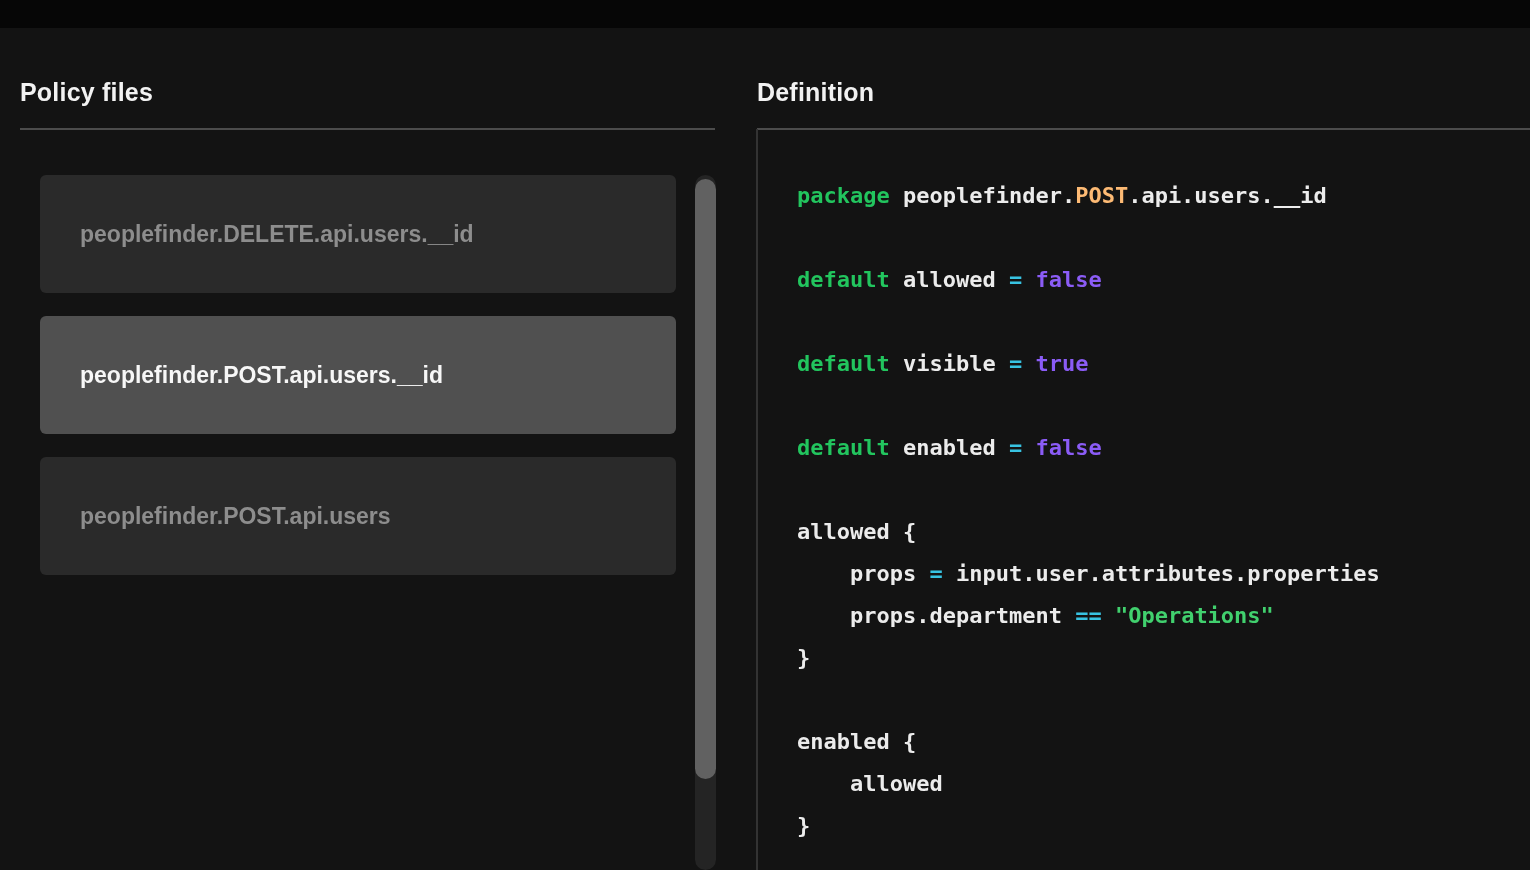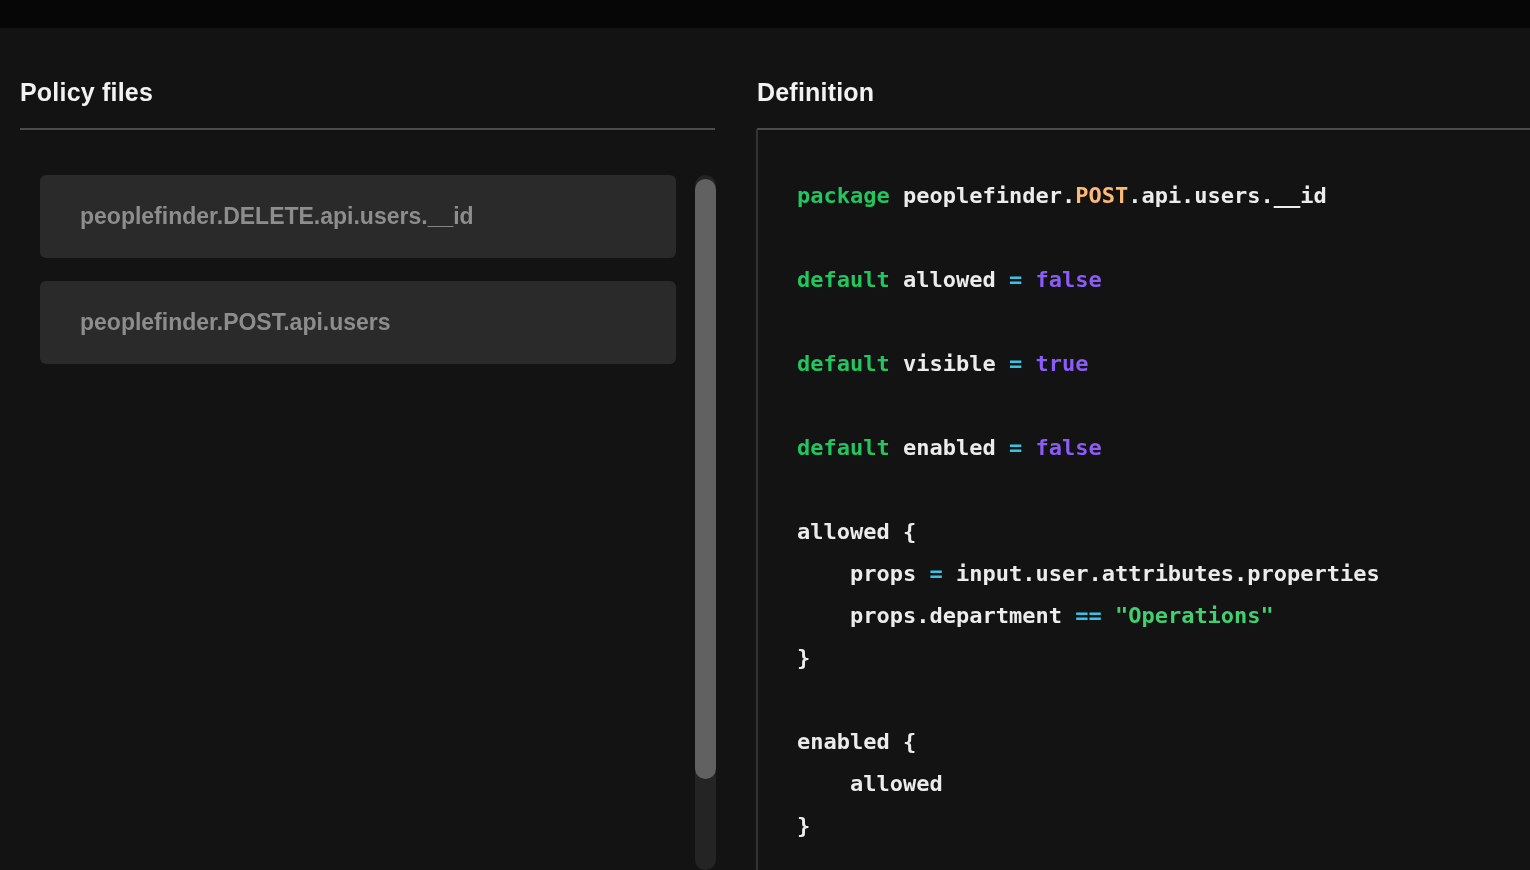--- a/index.html
+++ b/index.html
@@ -15,21 +15,21 @@
   }
   #left-title{left:20px;}
   #right-title{left:757px;}
   .h-divider{position:absolute;top:128px;height:2px;background:#4c4c4c;}
   #left-divider{left:20px;width:695px;}
   #right-divider{left:757px;width:773px;}
   .v-divider{position:absolute;left:756px;top:129px;width:2px;height:741px;background:#333333;}
 
   .file-list{position:absolute;left:40px;top:175px;width:636px;}
   .file-item{
-    height:83px;margin-bottom:23px;border-radius:6px;background:#2a2a2a;
+    height:118px;margin-bottom:23px;border-radius:6px;background:#2a2a2a;
     display:flex;align-items:center;padding:0 40px;box-sizing:border-box;
     color:#8d8d8d;font-size:23px;font-weight:600;cursor:pointer;
     white-space:nowrap;overflow:hidden;
   }
   .file-item.selected{background:#505050;color:#f7f7f7;}
 
   .scrollbar{
     position:absolute;left:695px;top:175px;width:21px;height:695px;
     background:#242424;border-radius:11px;
   }
@@ -60,20 +60,23 @@
 <h2 class="panel-title" id="right-title">Definition</h2>
 
 <div class="h-divider" id="left-divider"></div>
 <div class="h-divider" id="right-divider"></div>
 <div class="v-divider"></div>
 
 <div class="file-list">
     <div class="file-item">
       <span>peoplefinder.DELETE.api.users.__id</span>
     </div>
+    <div class="file-item selected">
+      <span>peoplefinder.POST.api.users.__id</span>
+    </div>
     <div class="file-item">
       <span>peoplefinder.POST.api.users</span>
     </div>
   </div>
 
 <div class="scrollbar">
   <div class="thumb"></div>
 </div>
 
 <pre class="code"><div class="code-line"><span class="tok-kw">package</span><span class="tok-p"> peoplefinder.</span><span class="tok-m">POST</span><span class="tok-p">.api.users.__id</span></div><div class="code-line">&nbsp;</div><div class="code-line"><span class="tok-kw">default</span><span class="tok-p"> allowed </span><span class="tok-op">=</span><span class="tok-p"> </span><span class="tok-b">false</span></div><div class="code-line">&nbsp;</div><div class="code-line"><span class="tok-kw">default</span><span class="tok-p"> visible </span><span class="tok-op">=</span><span class="tok-p"> </span><span class="tok-b">true</span></div><div class="code-line">&nbsp;</div><div class="code-line"><span class="tok-kw">default</span><span class="tok-p"> enabled </span><span class="tok-op">=</span><span class="tok-p"> </span><span class="tok-b">false</span></div><div class="code-line">&nbsp;</div><div class="code-line"><span class="tok-p">allowed {</span></div><div class="code-line"><span class="tok-p">    props </span><span class="tok-op">=</span><span class="tok-p"> input.user.attributes.properties</span></div><div class="code-line"><span class="tok-p">    props.department </span><span class="tok-op">==</span><span class="tok-p"> </span><span class="tok-s">"Operations"</span></div><div class="code-line"><span class="tok-p">}</span></div><div class="code-line">&nbsp;</div><div class="code-line"><span class="tok-p">enabled {</span></div><div class="code-line"><span class="tok-p">    allowed</span></div><div class="code-line"><span class="tok-p">}</span></div></pre>

